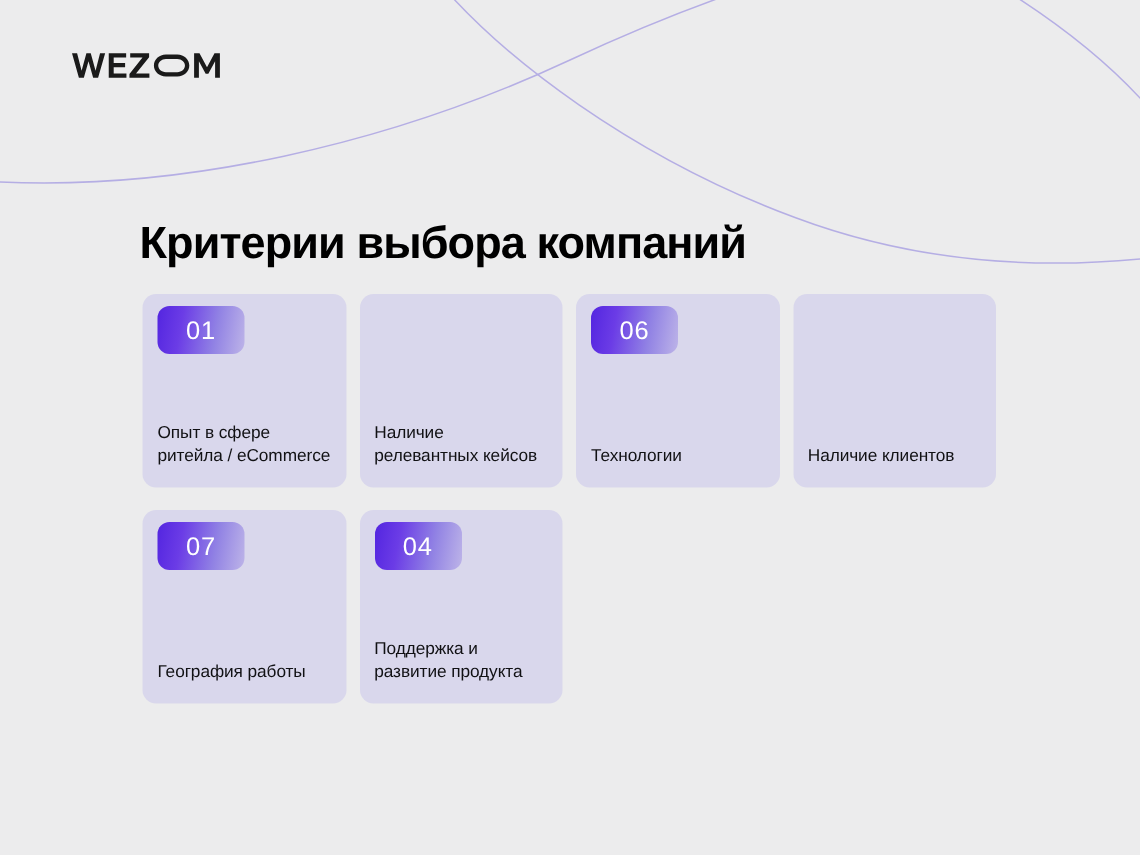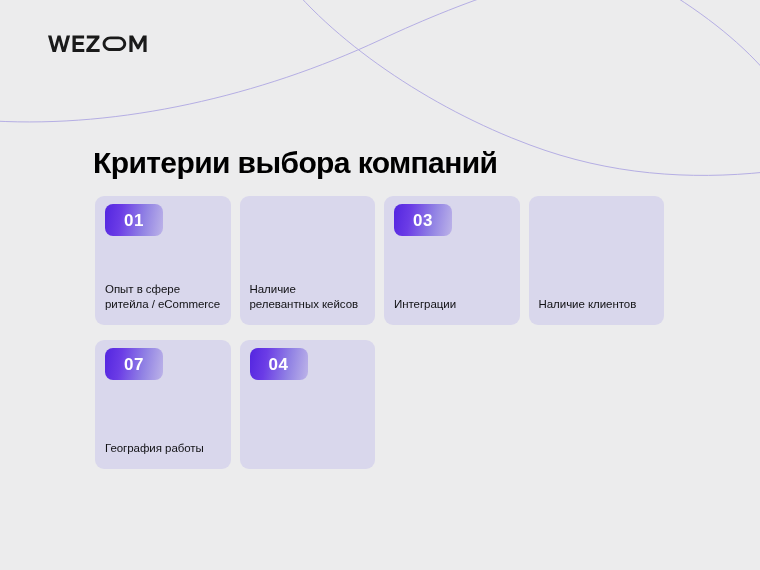--- a/index.html
+++ b/index.html
@@ -89,21 +89,21 @@
     background: linear-gradient(100deg, #5325e0 0%, #6b3ce6 28%, #9182e4 66%, #bdb4e8 100%);
     display: flex;
     align-items: center;
     justify-content: center;
     flex: none;
   }
   .card-badge-text {
     color: #ffffff;
     font-size: 17px;
     line-height: 17px;
-    font-weight: bold;
+    font-weight: normal;
     letter-spacing: 0.5px;
   }
 
   .card-spacer { flex: 1 1 auto; }
 
   .card-label {
     font-size: 11.5px;
     line-height: 14.5px;
     color: #111114;
     letter-spacing: -0.05px;
@@ -151,24 +151,24 @@
       <div class="card-label">Опыт в сфере ритейла / eCommerce</div>
     </div>
 
     <div class="card">
       <div class="card-spacer"></div>
       <div class="card-label">Наличие релевантных кейсов</div>
     </div>
 
     <div class="card">
       <div class="card-badge">
-        <span class="card-badge-text">03</span>
+        <span class="card-badge-text">06</span>
       </div>
       <div class="card-spacer"></div>
-      <div class="card-label">Интеграции</div>
+      <div class="card-label">Технологии</div>
     </div>
 
 
 
     <div class="card">
       <div class="card-spacer"></div>
       <div class="card-label">Наличие клиентов</div>
     </div>
 
     <div class="card">
@@ -177,16 +177,17 @@
       </div>
       <div class="card-spacer"></div>
       <div class="card-label">География работы</div>
     </div>
 
     <div class="card">
       <div class="card-badge">
         <span class="card-badge-text">04</span>
       </div>
       <div class="card-spacer"></div>
+      <div class="card-label">Поддержка и развитие продукта</div>
     </div>
 
   </div>
 </div>
 
 </body></html>

